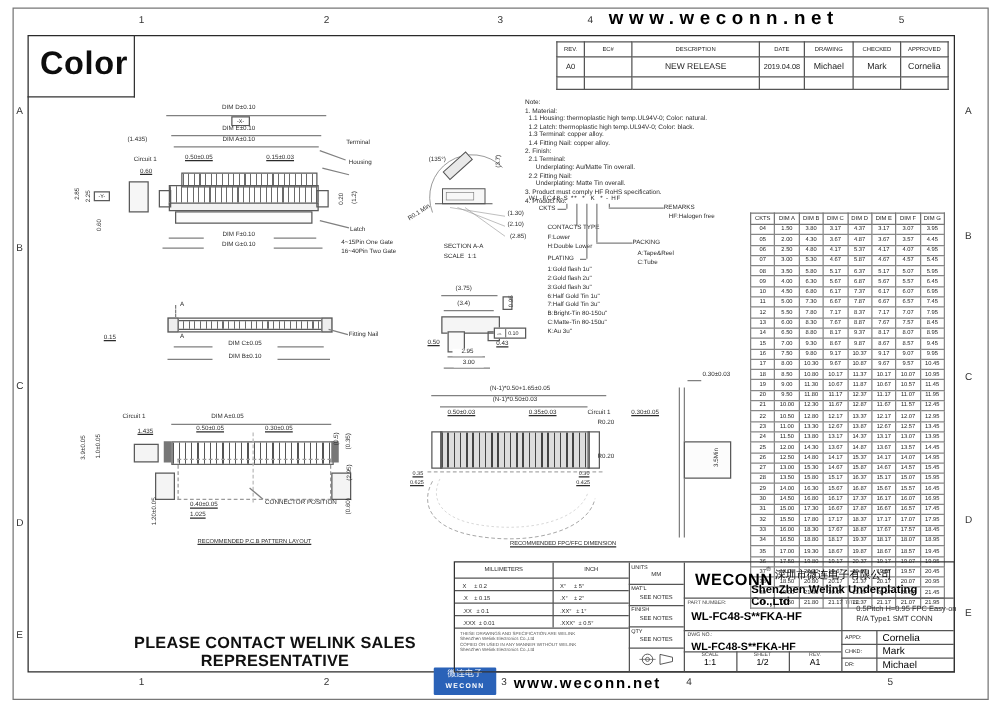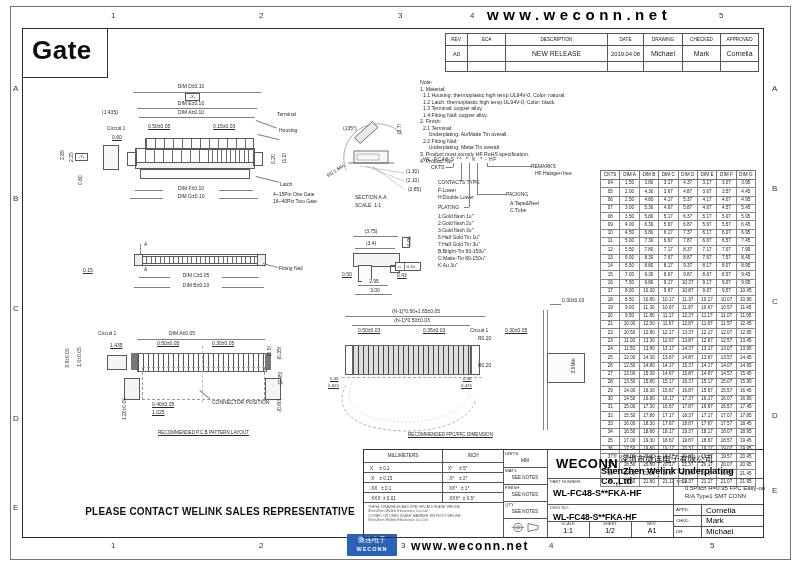--- a/index.html
+++ b/index.html
@@ -65,21 +65,21 @@
 
   <div class="abs b" style="left:487px;top:6px;font-size:15px;letter-spacing:4.5px;color:#000;">www.weconn.net</div>
   <div class="abs b" style="left:411px;top:539px;font-size:12px;letter-spacing:1.5px;color:#000;">www.weconn.net</div>
 
   <div class="abs" style="left:347px;top:534px;width:50px;height:22px;background:#2a62b8;color:#fff;text-align:center;border-radius:1px;">
     <div style="font-size:7px;line-height:10px;margin-top:1px;">微连电子</div>
     <div class="b" style="font-size:5.5px;line-height:8px;letter-spacing:1px;">WECONN</div>
   </div>
 
   <div class="abs" style="left:22px;top:28px;width:85px;height:49px;border-right:1px solid #333;border-bottom:1px solid #333;">
-    <div style="position:absolute;left:10px;top:7px;font-size:26px;font-weight:600;color:#0d0d0d;letter-spacing:0.5px;">Gate</div>
+    <div style="position:absolute;left:10px;top:7px;font-size:26px;font-weight:600;color:#0d0d0d;letter-spacing:0.5px;">Color</div>
   </div>
 
   <table class="rev">
     <colgroup>
         <col style="width:22px">
         <col style="width:38px">
         <col style="width:102px">
         <col style="width:36px">
         <col style="width:39px">
         <col style="width:38px">
@@ -707,21 +707,21 @@
   <div class="abs" style="left:500px;top:295px;width:135px;height:140px;">
     <div class="t" style="left:62px;top:3px;">0.30±0.03</div>
     <div class="hl" style="left:50px;top:9px;width:11px;"></div>
     <div class="vl" style="left:43px;top:15px;height:120px;"></div>
     <div class="vl" style="left:46.5px;top:15px;height:120px;"></div>
     <div class="box" style="left:47px;top:58px;width:36px;height:28px;background:#fcfcfc;"></div>
     <div class="vt" style="left:60px;top:68px;">3.5Min</div>
   </div>
 
   <div class="abs" style="left:55px;top:506px;width:330px;text-align:center;color:#111;">
-    <div style="font-size:10px;font-weight:600;letter-spacing:0.2px;">PLEASE CONTACT WELINK SALES REPRESENTATIVE</div>
+    <div style="font-size:13px;font-weight:600;letter-spacing:0.2px;">PLEASE CONTACT WELINK SALES REPRESENTATIVE</div>
   </div>
 
   <div class="box" style="left:363px;top:449px;width:399px;height:87px;border-width:1px;border-color:#333;">
 
     <div class="vl" style="left:78px;top:0;height:52px;border-color:#555;"></div>
     <div class="vl" style="left:139px;top:0;height:87px;border-color:#555;"></div>
     <div class="hl" style="left:0;top:12px;width:139px;border-color:#555;"></div>
     <div class="hl" style="left:0;top:22px;width:139px;border-color:#555;"></div>
     <div class="hl" style="left:0;top:32px;width:139px;border-color:#555;"></div>
     <div class="hl" style="left:0;top:42px;width:139px;border-color:#555;"></div>

